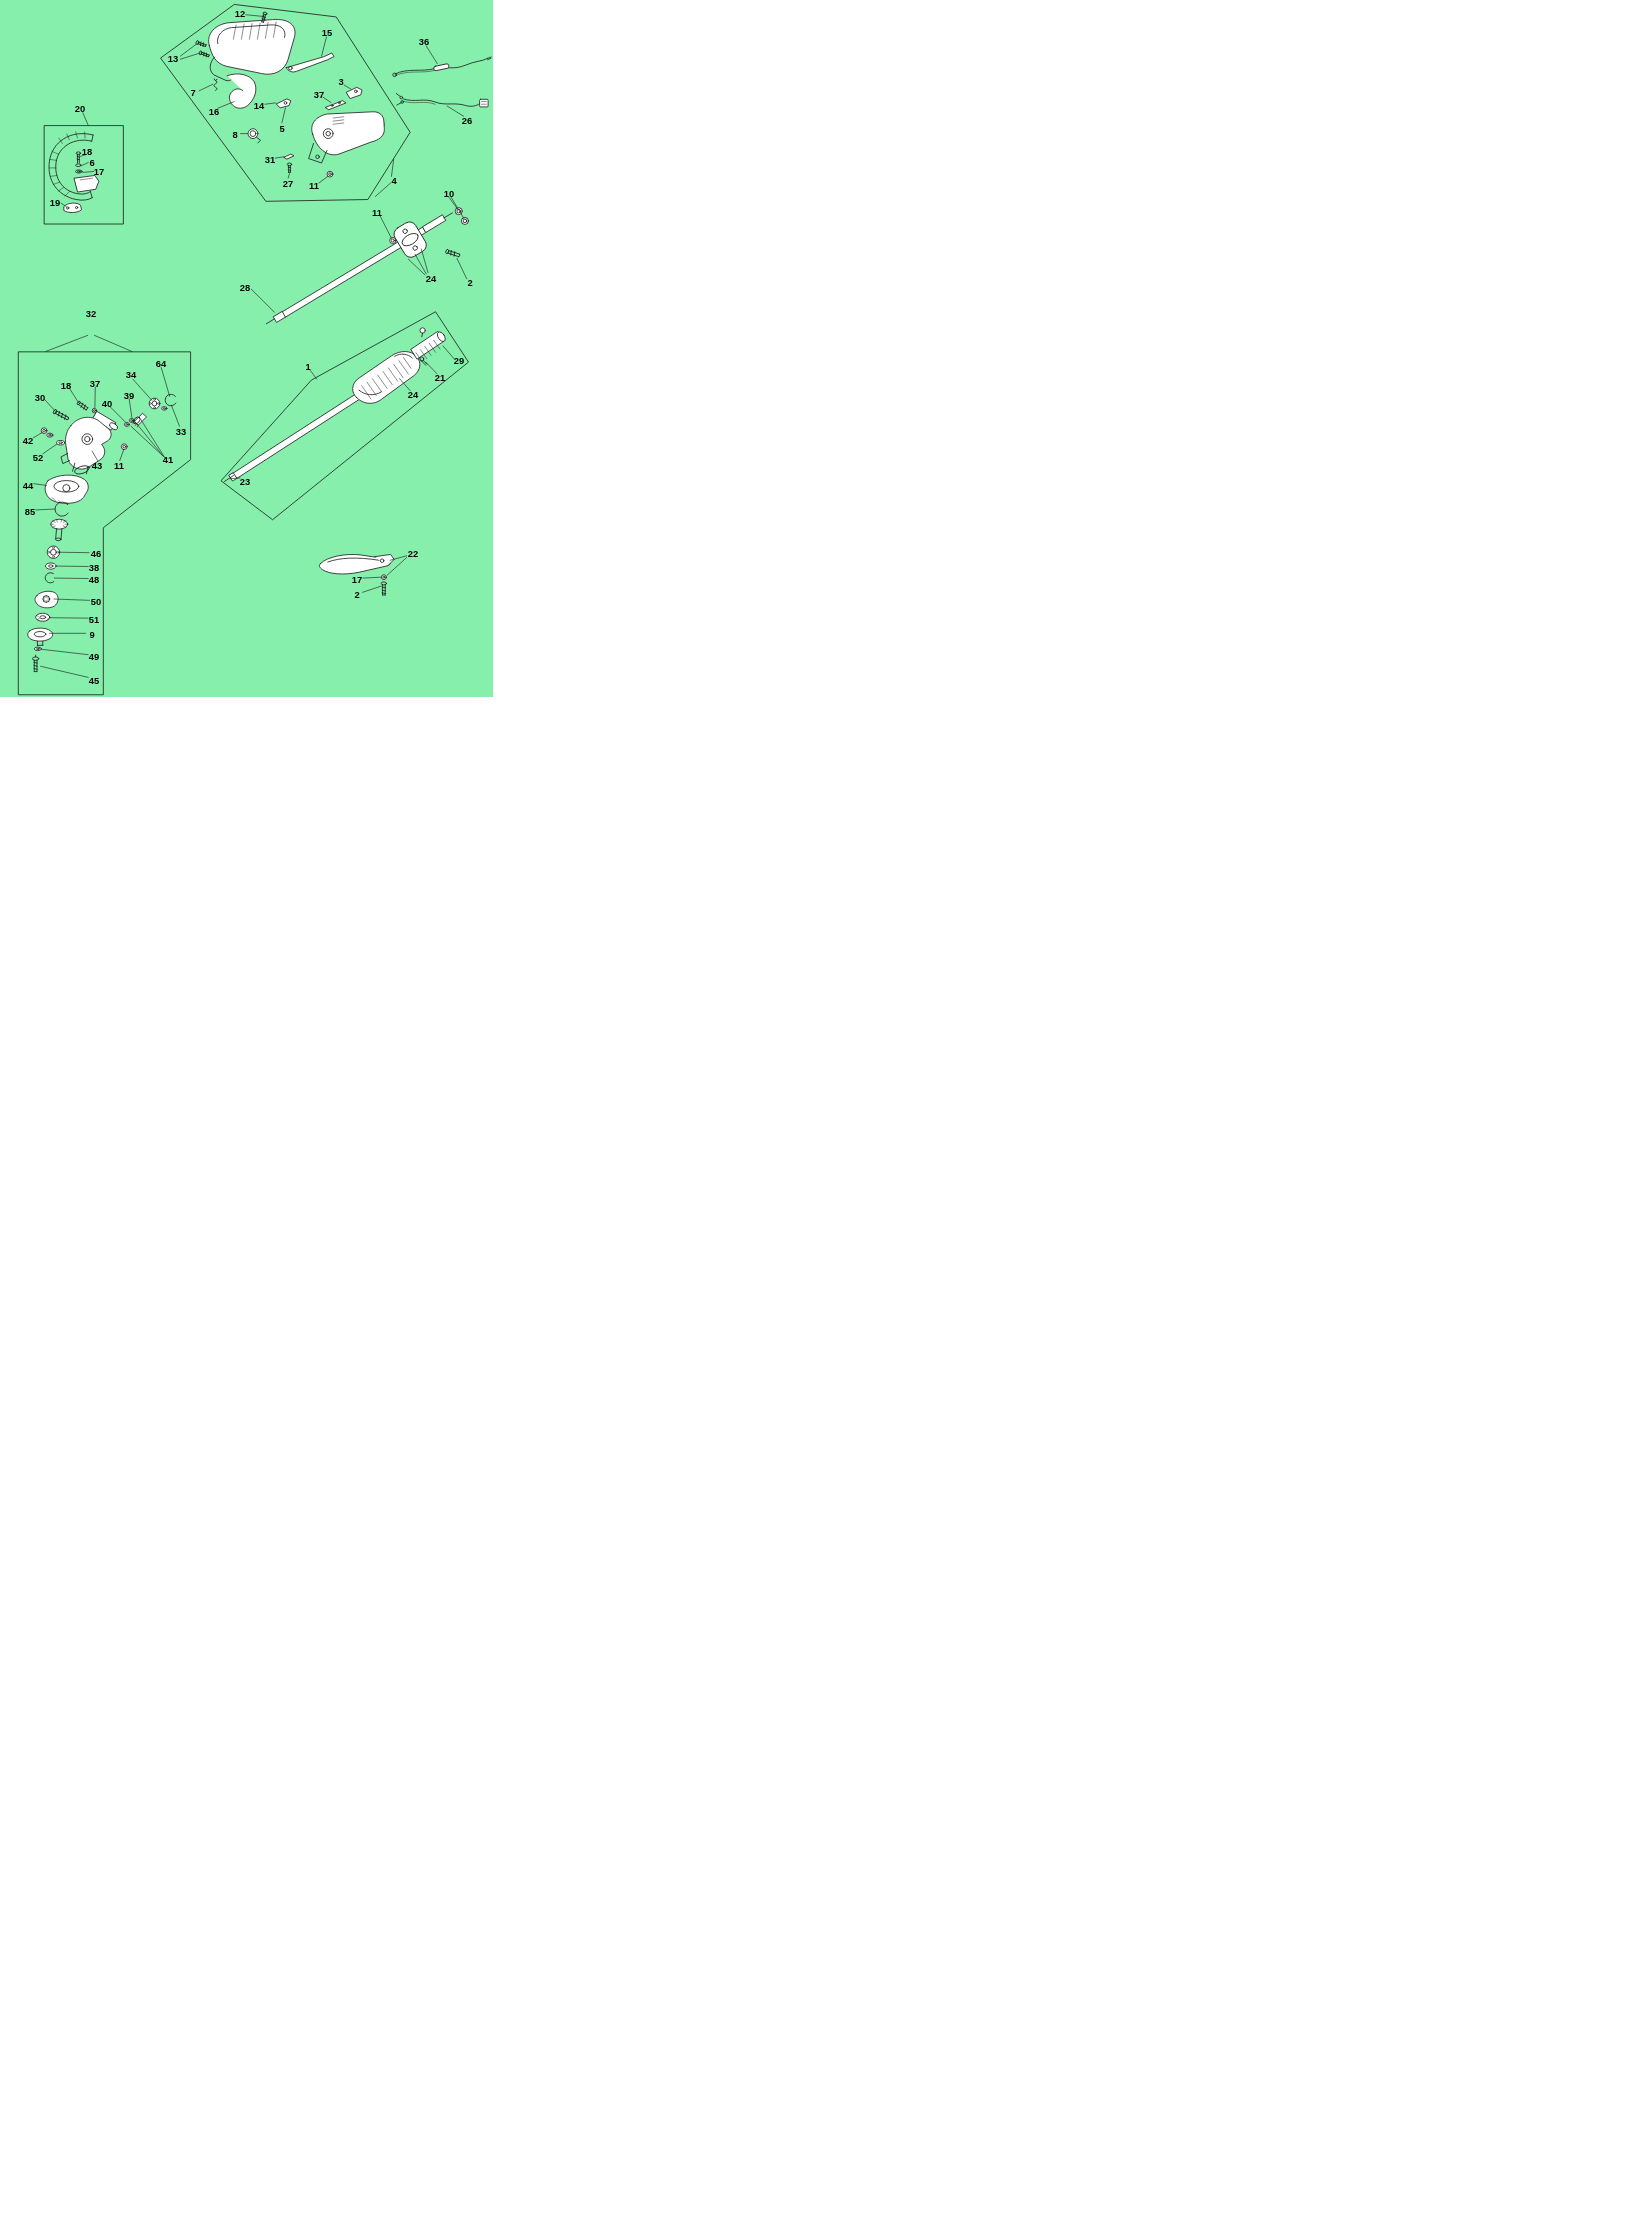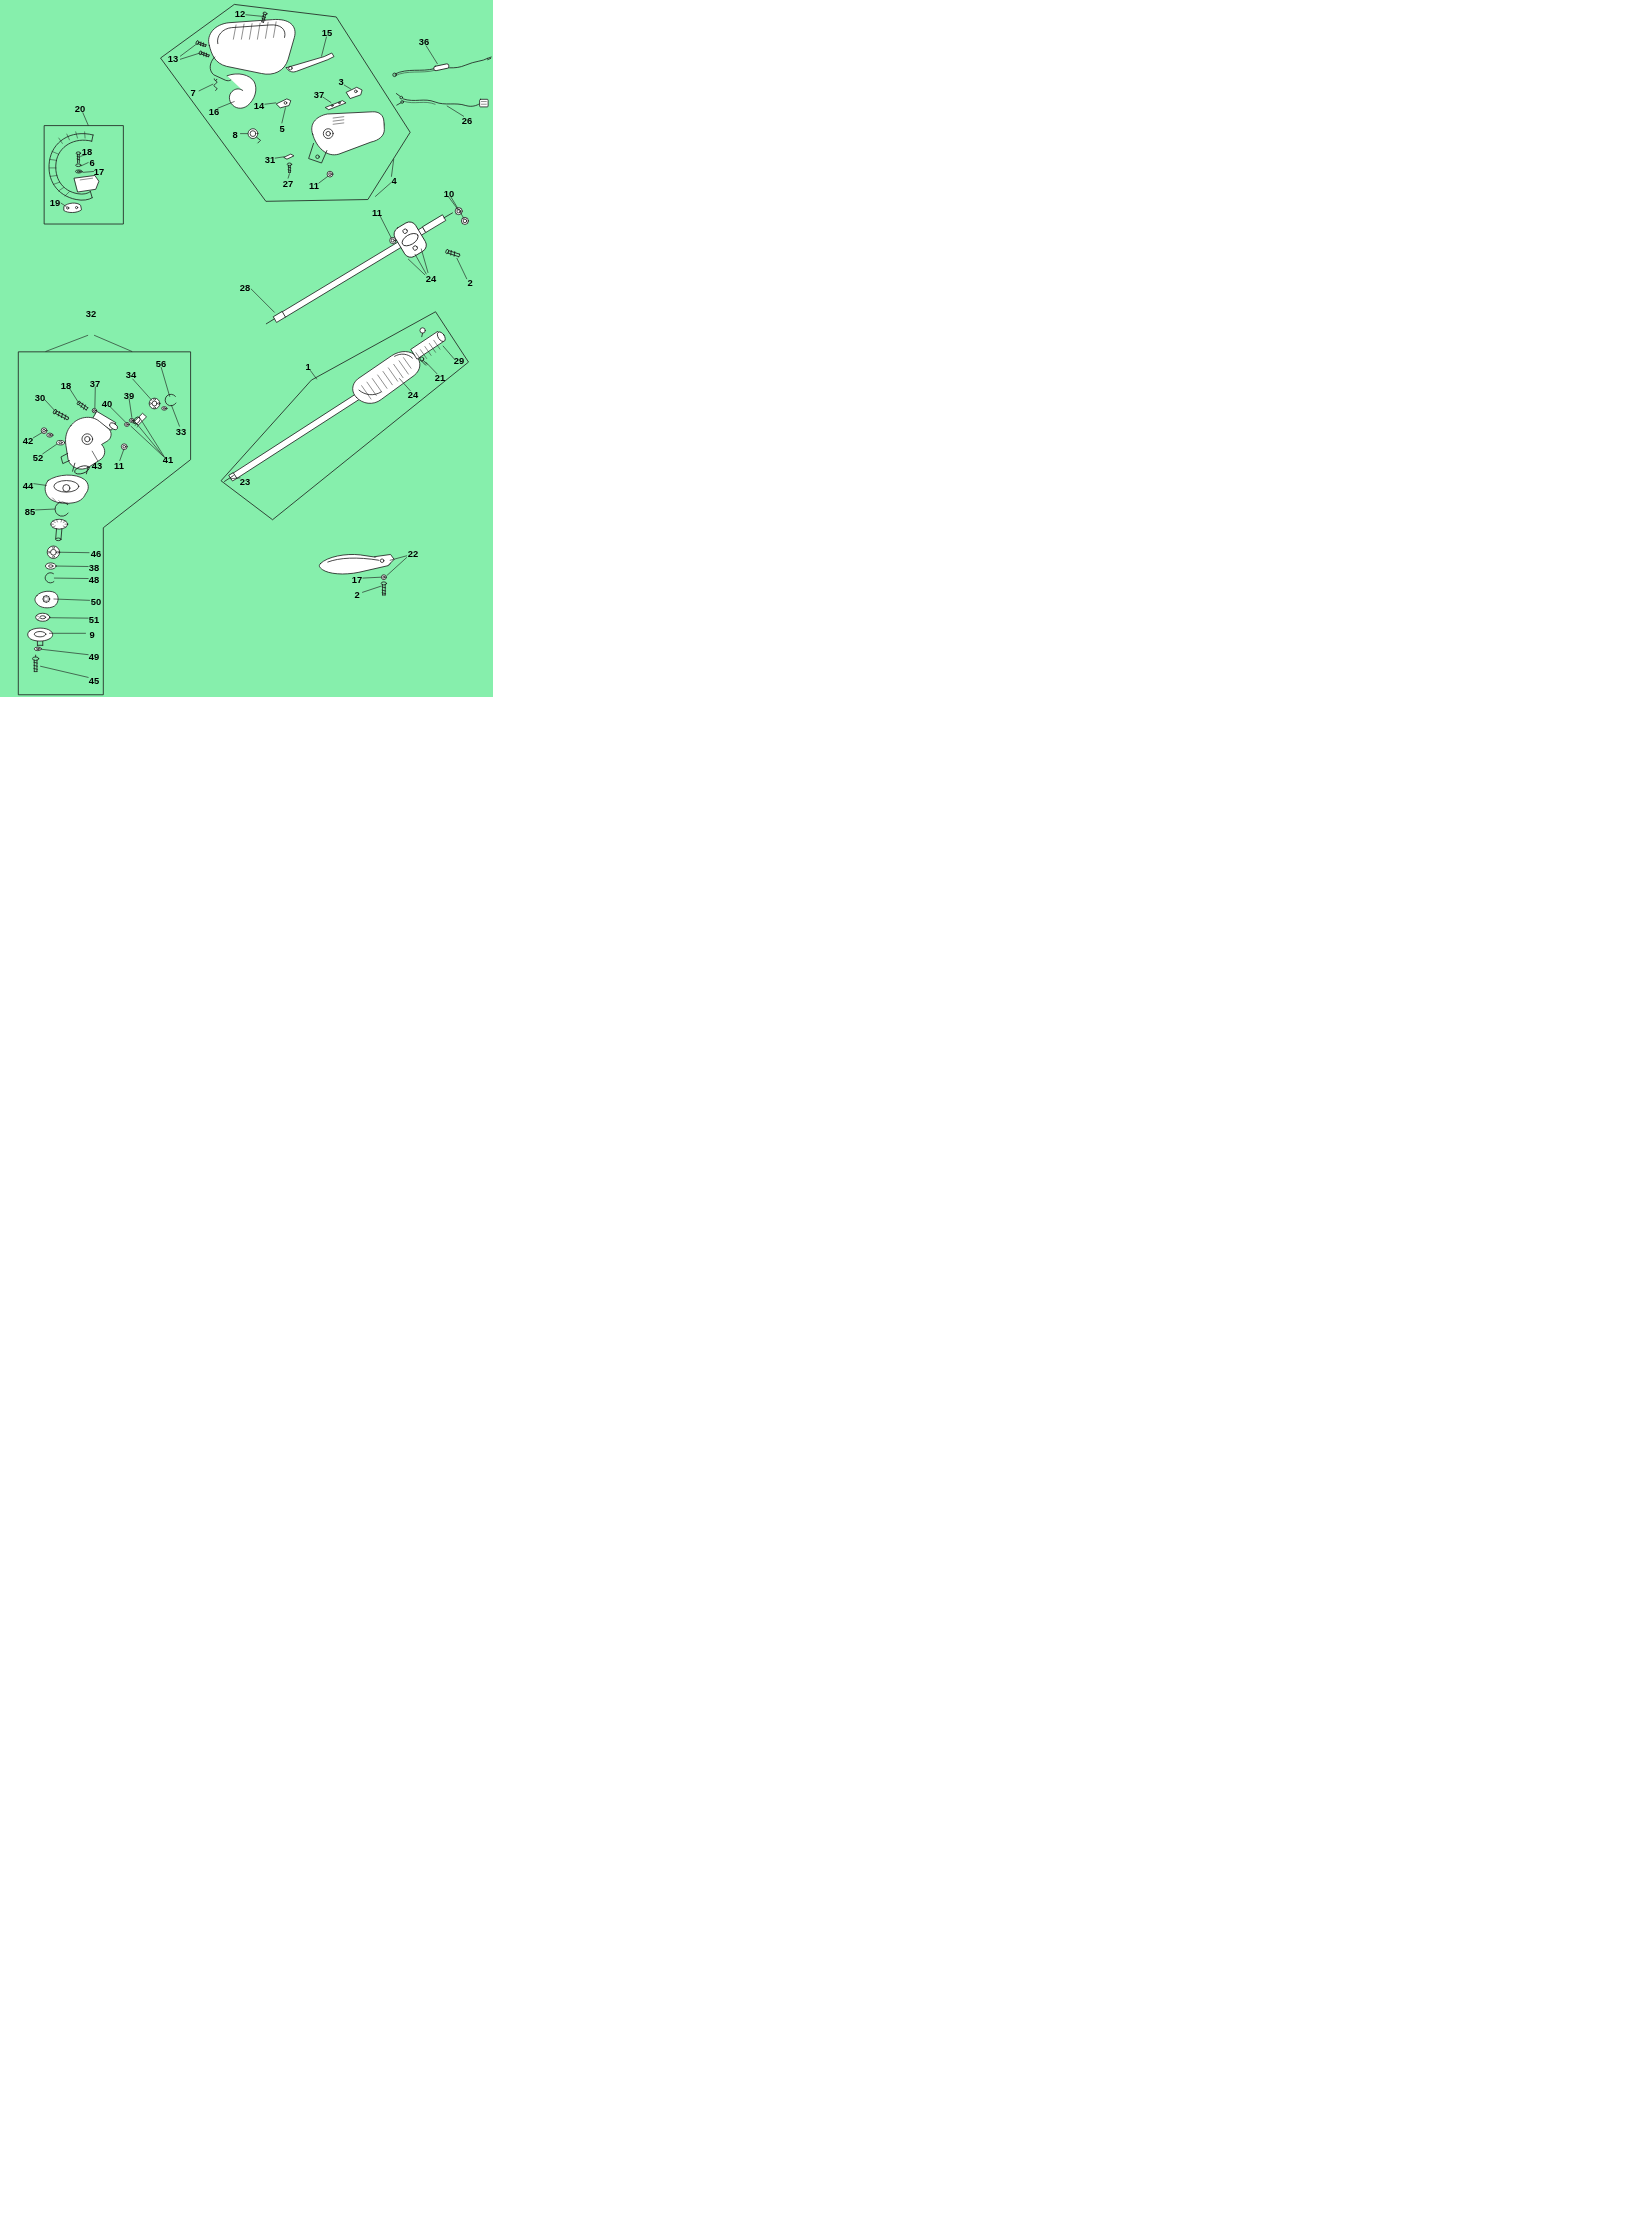--- a/index.html
+++ b/index.html
@@ -436,21 +436,21 @@
   <div class="lbl" style="left:270px;top:159px">31</div>
   <div class="lbl" style="left:288px;top:183px">27</div>
   <div class="lbl" style="left:314px;top:185px">11</div>
   <div class="lbl" style="left:394px;top:180px">4</div>
   <div class="lbl" style="left:449px;top:193px">10</div>
   <div class="lbl" style="left:377px;top:212px">11</div>
   <div class="lbl" style="left:470px;top:282px">2</div>
   <div class="lbl" style="left:431px;top:278px">24</div>
   <div class="lbl" style="left:245px;top:287px">28</div>
   <div class="lbl" style="left:91px;top:313px">32</div>
-  <div class="lbl" style="left:161px;top:363px">56</div>
+  <div class="lbl" style="left:161px;top:363px">64</div>
   <div class="lbl" style="left:131px;top:374px">34</div>
   <div class="lbl" style="left:66px;top:385px">18</div>
   <div class="lbl" style="left:95px;top:383px">37</div>
   <div class="lbl" style="left:129px;top:395px">39</div>
   <div class="lbl" style="left:107px;top:403px">40</div>
   <div class="lbl" style="left:40px;top:397px">30</div>
   <div class="lbl" style="left:308px;top:366px">1</div>
   <div class="lbl" style="left:459px;top:360px">29</div>
   <div class="lbl" style="left:440px;top:377px">21</div>
   <div class="lbl" style="left:413px;top:394px">24</div>

